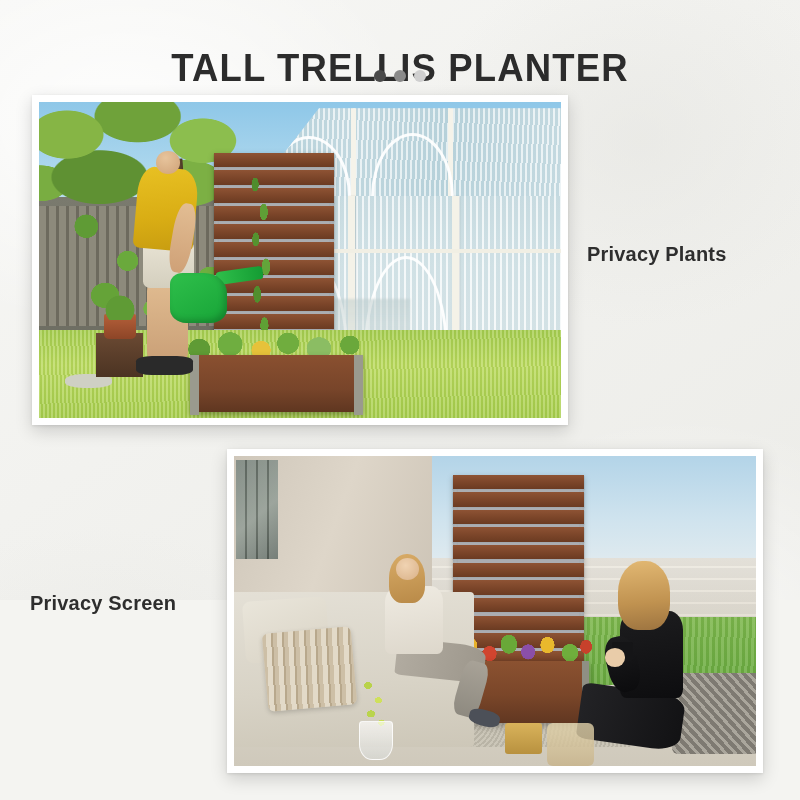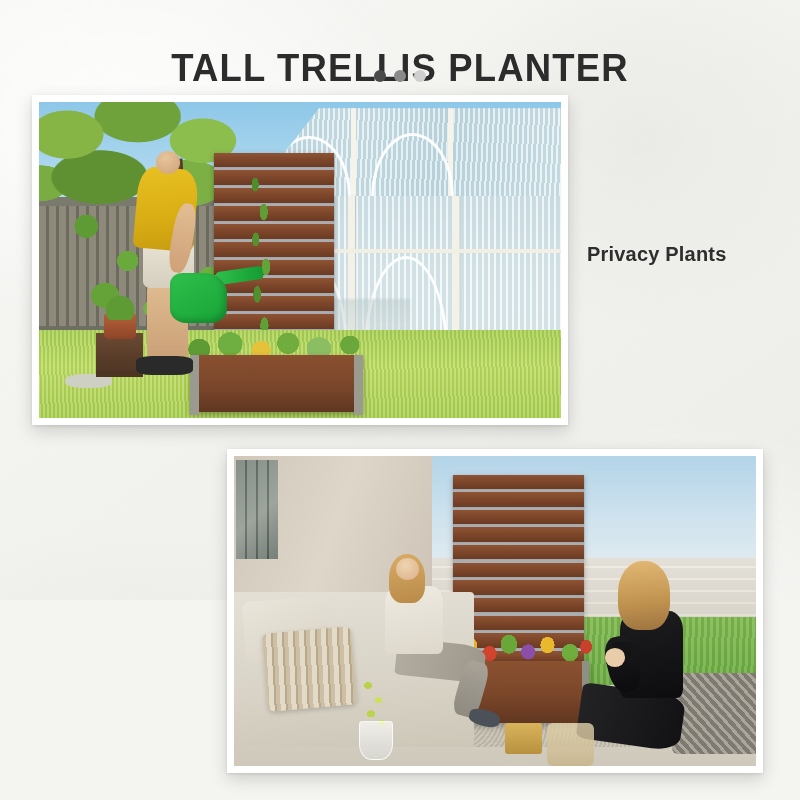--- a/index.html
+++ b/index.html
@@ -469,14 +469,15 @@
       <div class="w2-hand"></div>
       <div class="w2-hair"></div>
 
       <div class="b-sprig"></div>
       <div class="b-vase"></div>
       <div class="b-candle"></div>
       <div class="b-jar"></div>
     </div>
   </div>
 
+  <div class="callout" id="label-privacy">Privacy Screen</div>
 
 </div>
 
 </body></html>

